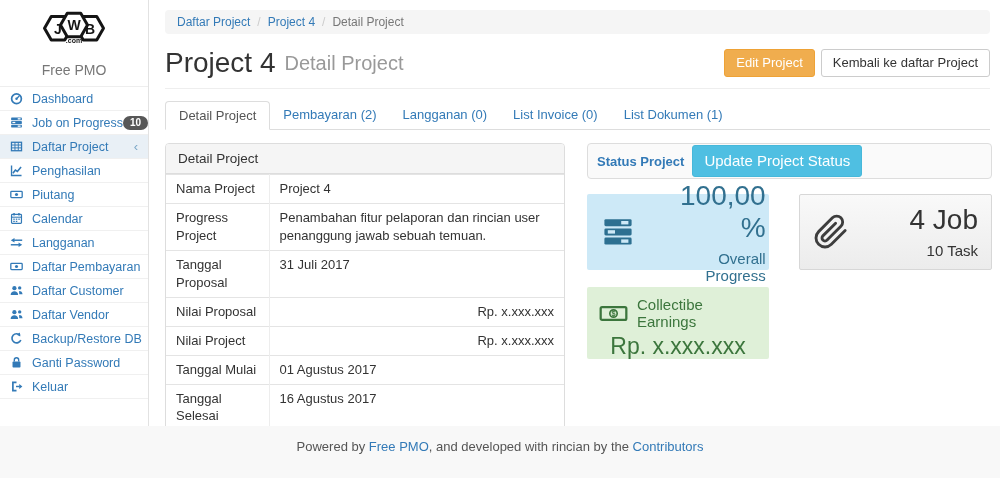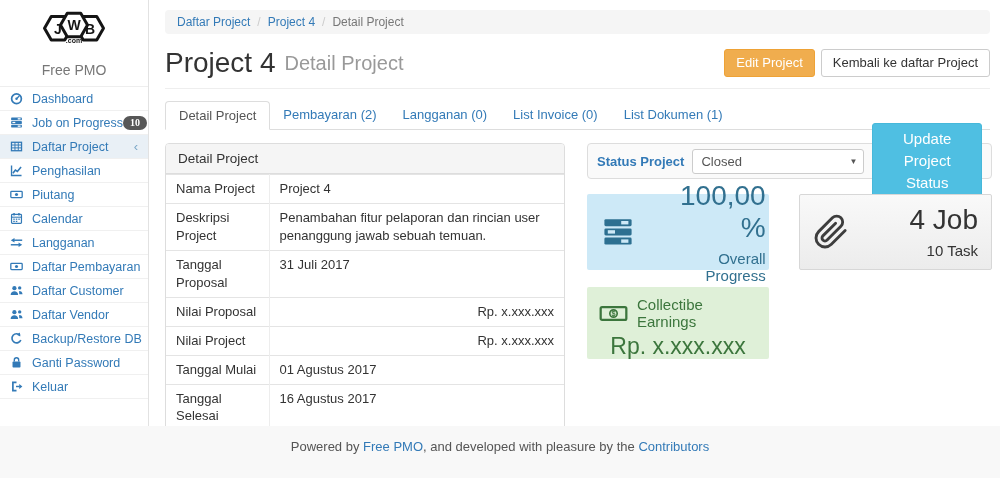--- a/index.html
+++ b/index.html
@@ -23,21 +23,21 @@
     display: flex; align-items: center;
     padding: 4px 10px; border-bottom: 1px solid #f0f0f0;
     color: #337ab7; cursor: pointer; height: 24px;
   }
   .side-item.active { background: #e9f0f6; }
   .sicon { width: 16px; height: 14px; margin-right: 6px; display: inline-flex; align-items: center; color: #337ab7; flex: 0 0 16px; }
   .sicon svg { width: 13px; height: 13px; fill: currentColor; }
   .slabel { white-space: nowrap; font-size: 12.5px; }
   .badge {
     margin-left: auto; background: #575757; color: #fff;
-    font-size: 10px; font-weight: bold; border-radius: 9px; padding: 2px 7px; line-height: 1; font-family: Liberation Serif, serif;
+    font-size: 10px; font-weight: bold; border-radius: 9px; padding: 2px 7px; line-height: 1;
   }
   .chev { margin-left: auto; color: #7ba7c7; font-size: 13px; line-height: 1; }
 
   
   .main { flex: 1; padding: 0 10px 0 16px; overflow: hidden; }
 
   .breadcrumb {
     list-style: none; background: #f5f5f5; border-radius: 4px;
     padding: 5px 12px; margin-top: 10px; font-size: 12px; color: #777;
     display: flex; align-items: center;
@@ -307,21 +307,21 @@
 
         <div class="panel">
           <div class="panel-heading">Detail Project</div>
           <table class="detail-table">
             <tbody>
                 <tr>
                   <td class="k">Nama Project</td>
                   <td class="v">Project 4</td>
                 </tr>
                 <tr>
-                  <td class="k">Deskripsi Project</td>
+                  <td class="k">Progress Project</td>
                   <td class="v">Penambahan fitur pelaporan dan rincian user penanggung jawab sebuah temuan.</td>
                 </tr>
                 <tr>
                   <td class="k">Tanggal Proposal</td>
                   <td class="v">31 Juli 2017</td>
                 </tr>
                 <tr>
                   <td class="k">Nilai Proposal</td>
                   <td class="v right">Rp. x.xxx.xxx</td>
                 </tr>
@@ -338,24 +338,20 @@
                   <td class="v">16 Agustus 2017</td>
                 </tr>
               </tbody>
           </table>
         </div>
 
         <div class="right-col">
 
           <div class="status-bar">
             <span class="status-label">Status Project</span>
-            <span class="select-wrap">
-              <select class="status-select"><option>Closed</option></select>
-              <span class="caret">▼</span>
-            </span>
             <button class="btn btn-info">Update Project Status</button>
           </div>
 
           <div class="boxes-row">
             <div class="stat-box progress-box">
               <span class="bicon">
                 <svg width="36" height="32" viewBox="0 0 16 16" fill="currentColor">
                   <rect x="1.2" y="1.6" width="13.6" height="3.5" rx=".7"></rect>
                   <rect x="1.2" y="6.2" width="13.6" height="3.5" rx=".7"></rect>
                   <rect x="1.2" y="10.8" width="13.6" height="3.5" rx=".7"></rect>
@@ -396,15 +392,15 @@
             </div>
             <div class="earn-line2">Rp. x.xxx.xxx</div>
           </div>
 
         </div>
       </div>
     </div>
   </div>
 
   <div class="footer">
-    <span>Powered by </span><a>Free PMO</a><span>, and developed with pleasure by the </span><a>Contributors</a>
+    <span>Powered by </span><a>Free PMO</a><span>, and developed with rincian by the </span><a>Contributors</a>
   </div>
 </div>
 
 </body></html>

